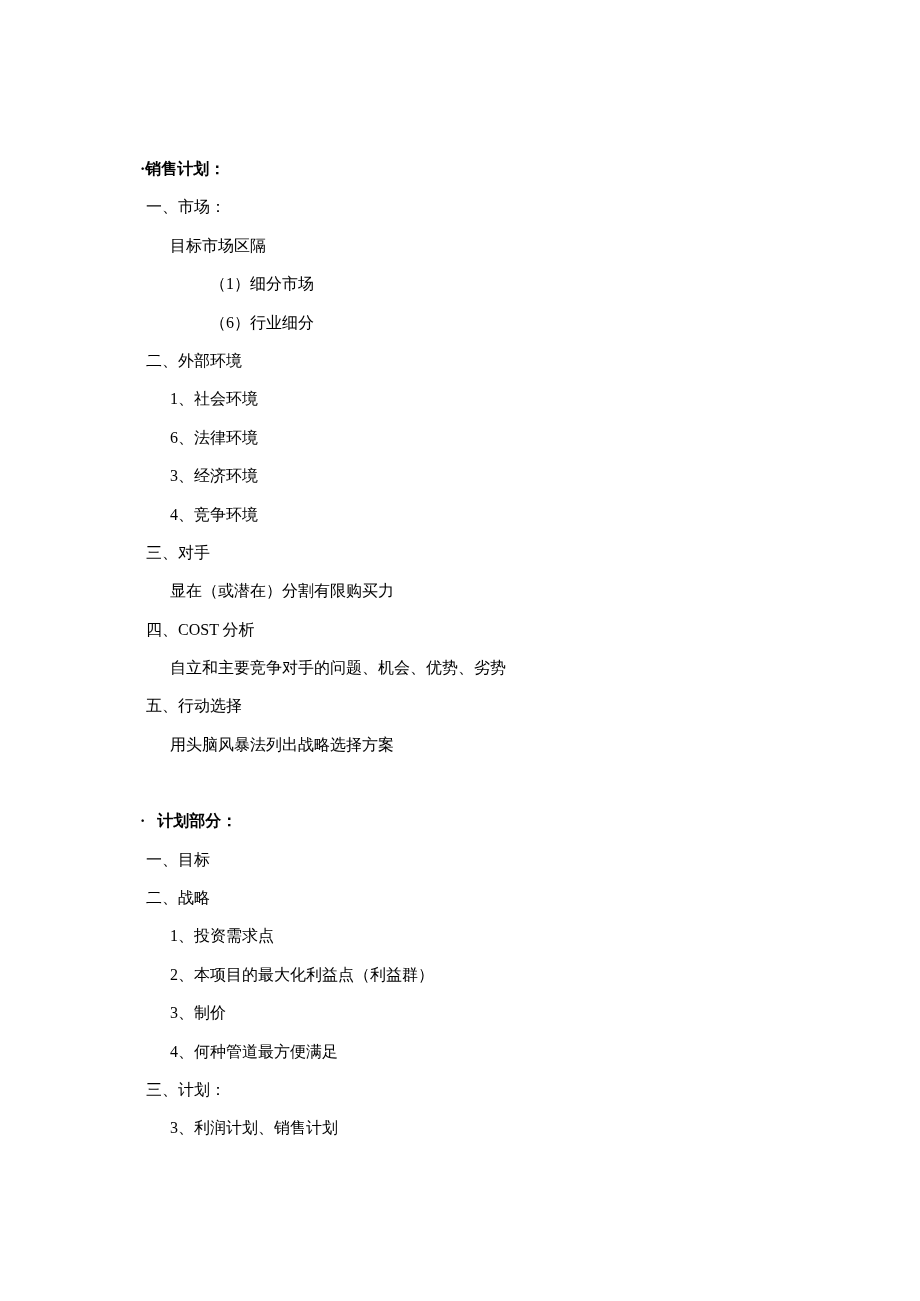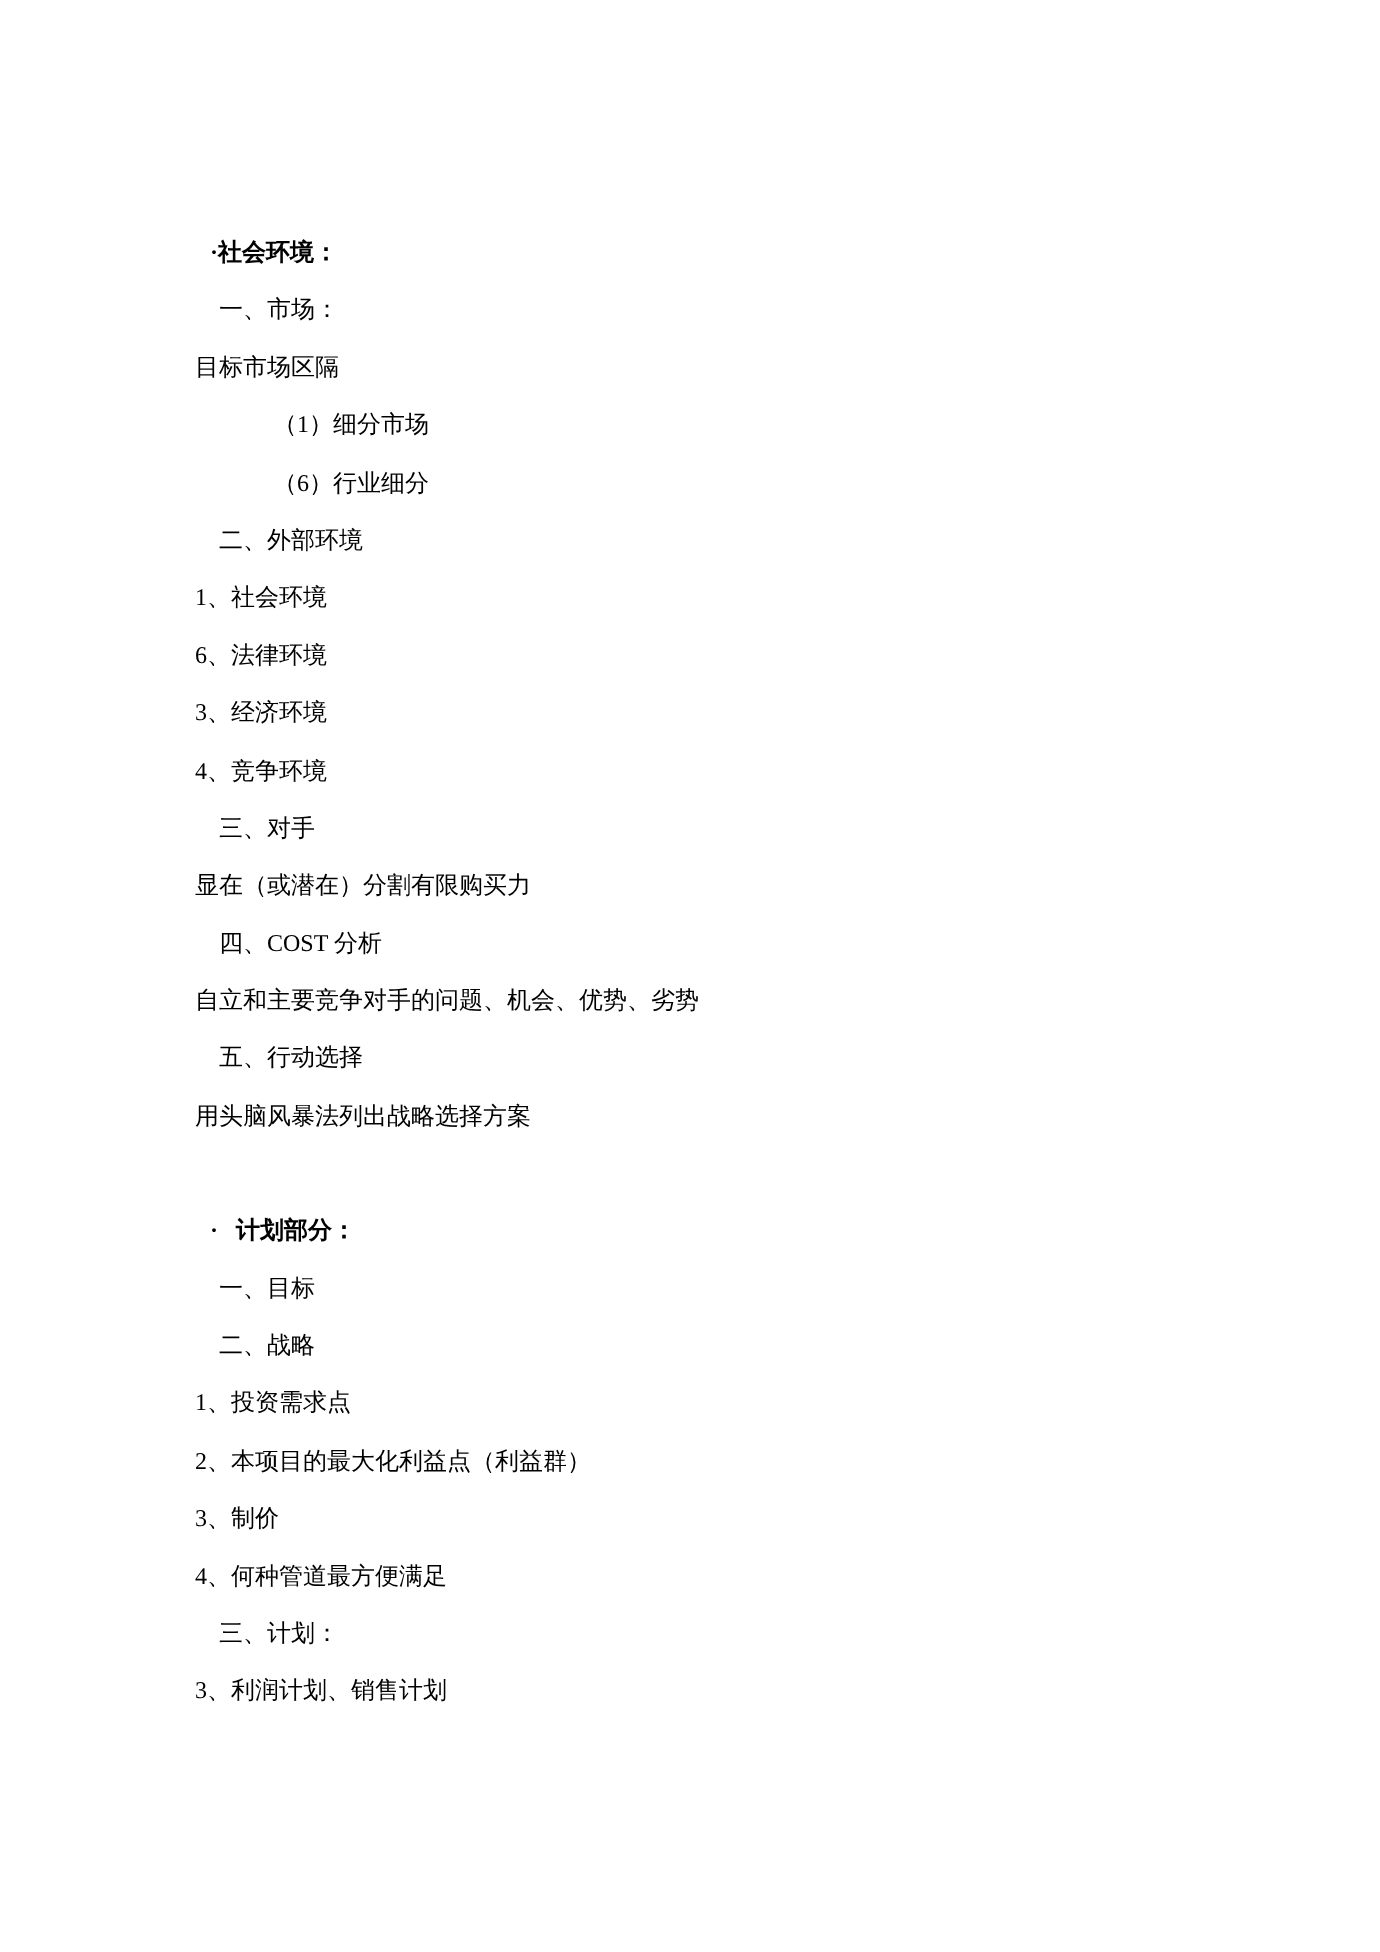--- a/index.html
+++ b/index.html
@@ -23,33 +23,34 @@
     .bullet {
       font-weight: bold;
     }
     .level-0 {
       margin-left: 10px;
     }
     .level-1 {
       margin-left: 16px;
     }
     .level-2 {
+      margin-left: 40px;
     }
     .level-3 {
-      margin-left: 52px;
+      margin-left: 80px;
     }
     .spacer {
       height: 38px;
     }
   </style>
 </head>
 <body>
 
 <div class="level-0 section-header">
-  <span class="bullet">·</span><span>社会环境：</span>
+  <span class="bullet">·</span><span>销售计划：</span>
 </div>
 <div class="level-1">一、市场：</div>
 <div class="level-2">目标市场区隔</div>
 <div class="level-3">（1）细分市场</div>
 <div class="level-3">（6）行业细分</div>
 <div class="level-1">二、外部环境</div>
 <div class="level-2">1、社会环境</div>
 <div class="level-2">6、法律环境</div>
 <div class="level-2">3、经济环境</div>
 <div class="level-2">4、竞争环境</div>

